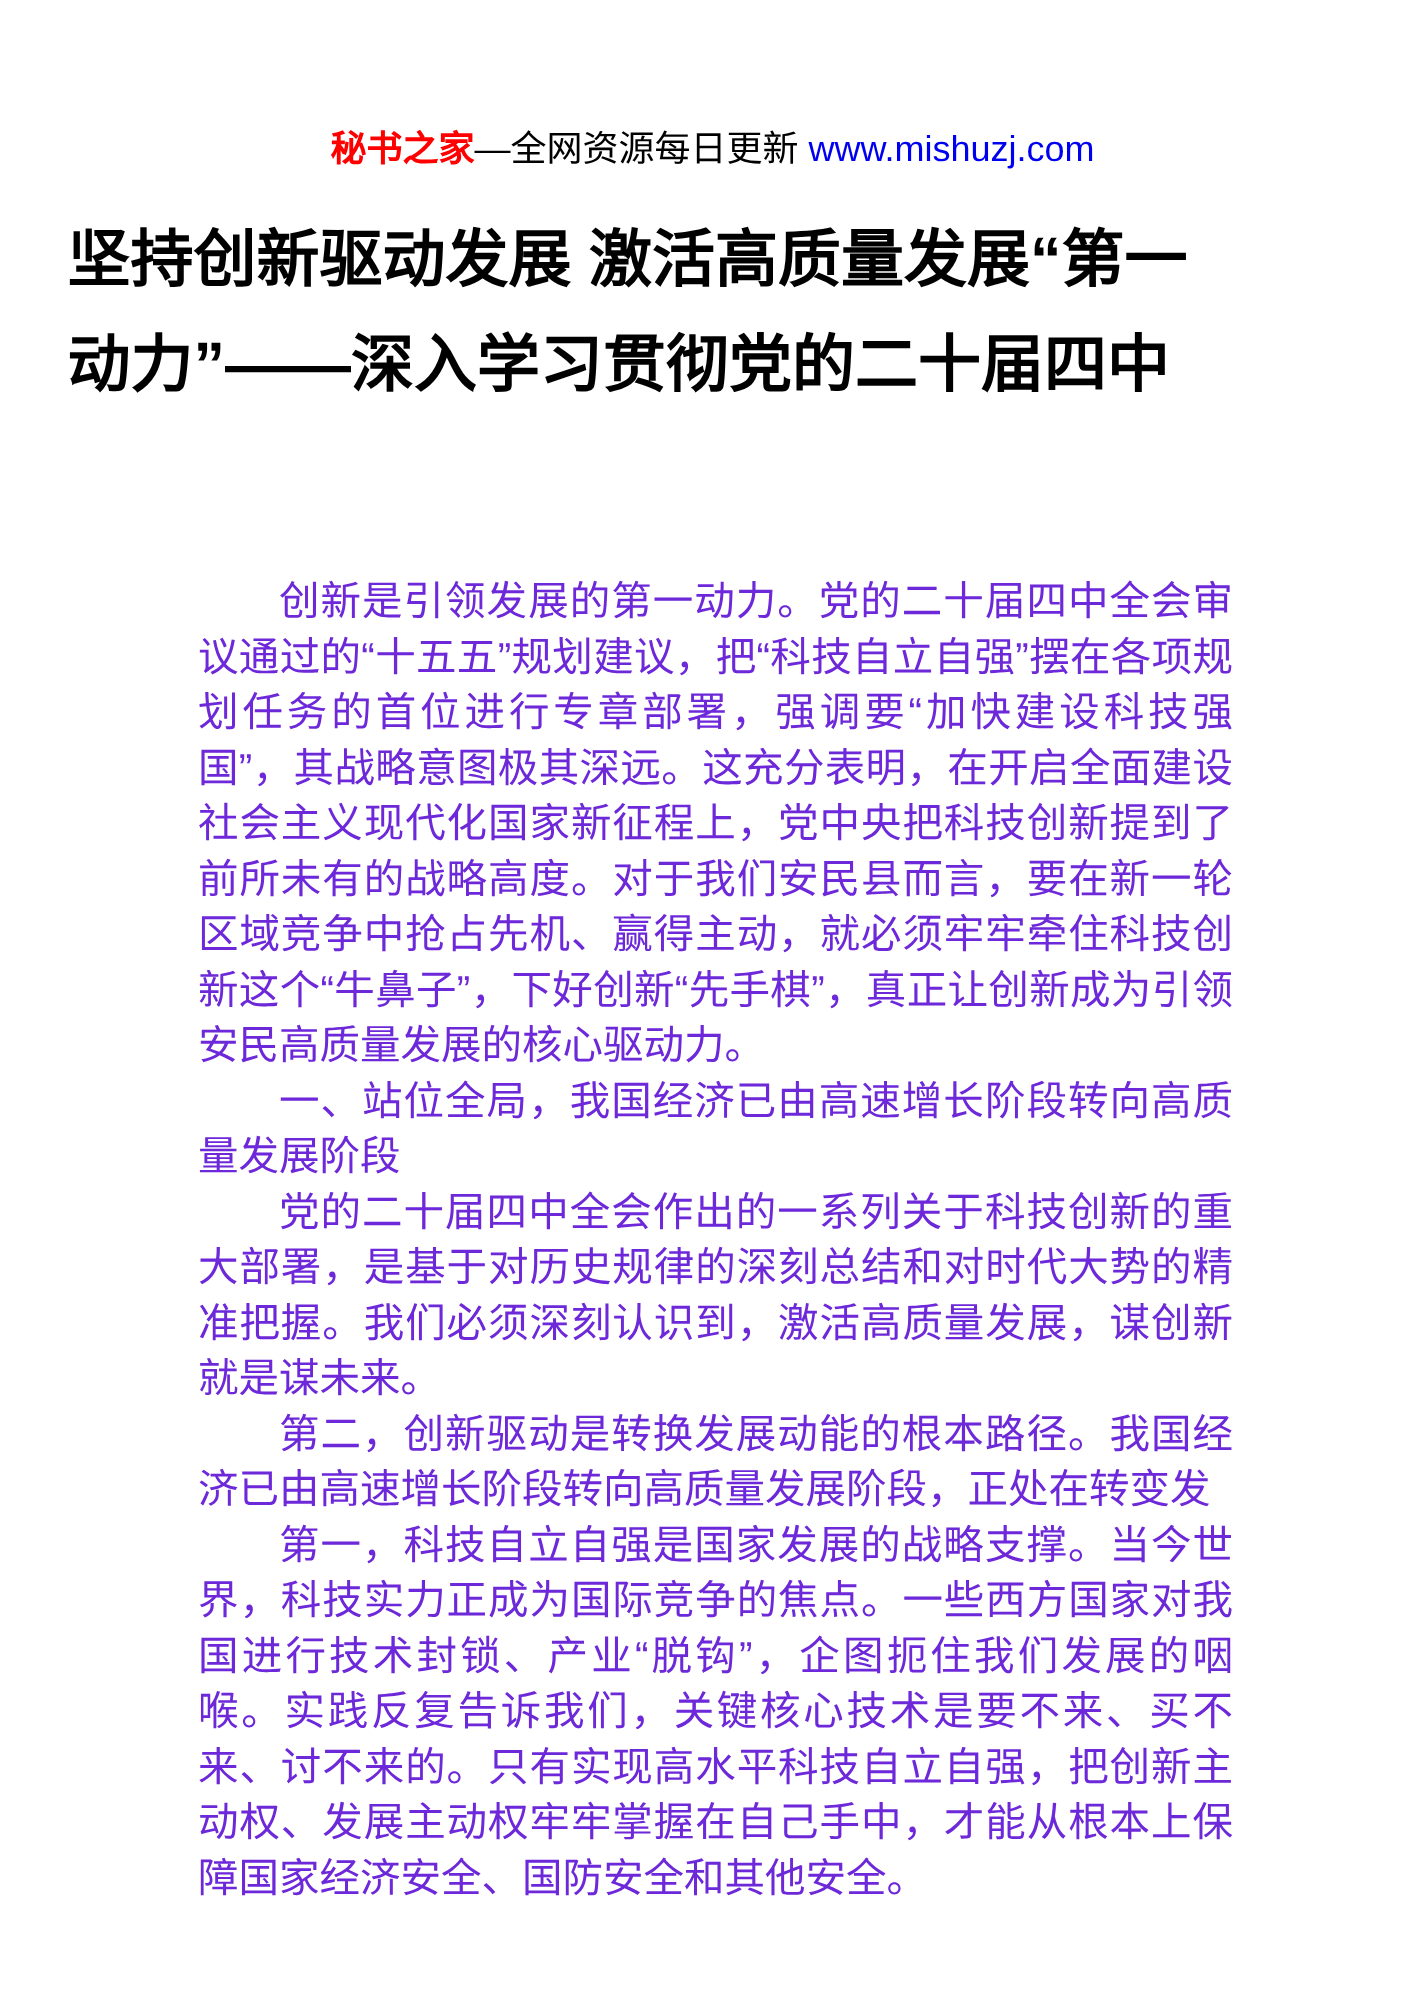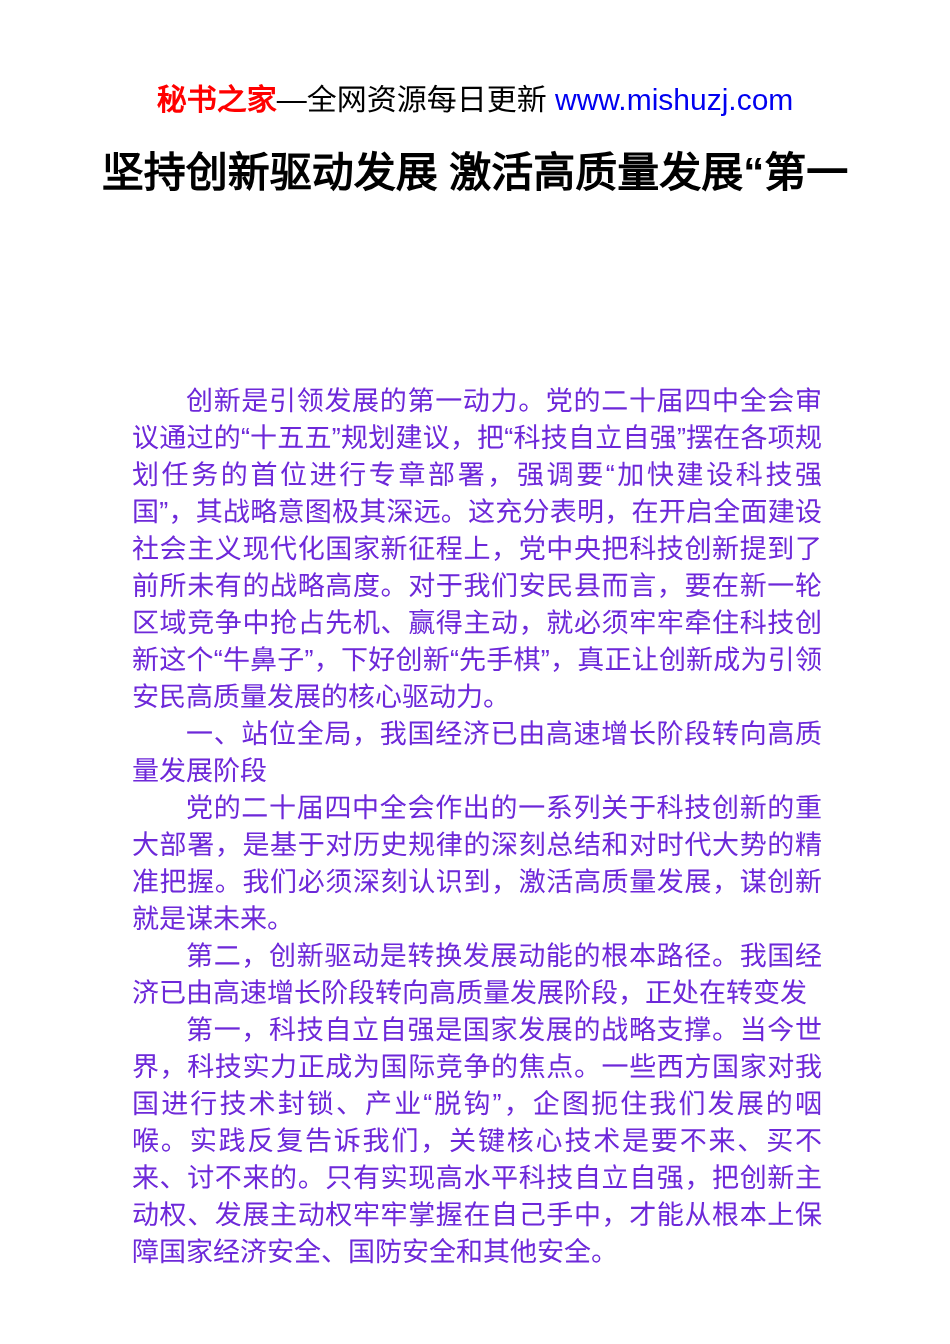--- a/index.html
+++ b/index.html
@@ -11,33 +11,33 @@
     overflow: hidden;
     font-family: "Liberation Sans", sans-serif;
     color: #000000;
   }
   .doc-header {
     position: absolute;
     top: 84px;
     left: 0;
     width: 100%;
     text-align: center;
-    font-size: 30px;
+    font-size: 24px;
     line-height: 32px;
     white-space: nowrap;
   }
   .brand   { color: #ff0000; font-weight: bold; }
   .tagline { color: #000000; font-weight: normal; }
   .url     { color: #0000f0; font-weight: normal; text-decoration: none; }
   .doc-title {
     position: absolute;
     top: 138px;
     left: 45px;
     right: 45px;
-    text-align: center;
+    text-align: left;
     font-size: 42px;
     font-weight: bold;
     color: #000000;
   }
   .doc-title .t-line { line-height: 70px; height: 70px; white-space: nowrap; }
   .doc-body {
     position: absolute;
     top: 383px;
     left: 132px;
     width: 690px;
@@ -48,20 +48,21 @@
   }
   .doc-body p { text-indent: 2em; margin: 0; }
 </style>
 </head>
 <body>
 
 <div class="doc-header"><span class="brand">秘书之家</span><span class="tagline">—全网资源每日更新 </span><span class="url">www.mishuzj.com</span></div>
 
 <div class="doc-title">
   <div class="t-line">坚持创新驱动发展 激活高质量发展“第一</div>
+  <div class="t-line">动力”——深入学习贯彻党的二十届四中</div>
 </div>
 
 <div class="doc-body">
   <p>创新是引领发展的第一动力。党的二十届四中全会审议通过的“十五五”规划建议，把“科技自立自强”摆在各项规划任务的首位进行专章部署，强调要“加快建设科技强国”，其战略意图极其深远。这充分表明，在开启全面建设社会主义现代化国家新征程上，党中央把科技创新提到了前所未有的战略高度。对于我们安民县而言，要在新一轮区域竞争中抢占先机、赢得主动，就必须牢牢牵住科技创新这个“牛鼻子”，下好创新“先手棋”，真正让创新成为引领安民高质量发展的核心驱动力。</p>
   <p>一、站位全局，我国经济已由高速增长阶段转向高质量发展阶段</p>
   <p>党的二十届四中全会作出的一系列关于科技创新的重大部署，是基于对历史规律的深刻总结和对时代大势的精准把握。我们必须深刻认识到，激活高质量发展，谋创新就是谋未来。</p>
   <p>第二，创新驱动是转换发展动能的根本路径。我国经济已由高速增长阶段转向高质量发展阶段，正处在转变发</p>
   <p>第一，科技自立自强是国家发展的战略支撑。当今世界，科技实力正成为国际竞争的焦点。一些西方国家对我国进行技术封锁、产业“脱钩”，企图扼住我们发展的咽喉。实践反复告诉我们，关键核心技术是要不来、买不来、讨不来的。只有实现高水平科技自立自强，把创新主动权、发展主动权牢牢掌握在自己手中，才能从根本上保障国家经济安全、国防安全和其他安全。</p>
 </div>
 

